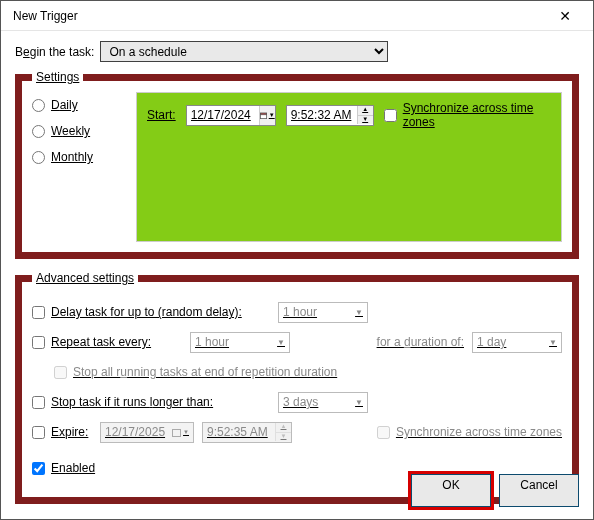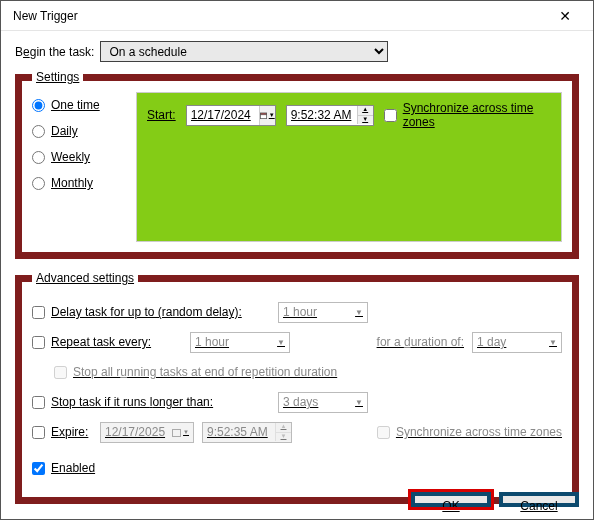--- a/index.html
+++ b/index.html
@@ -25,21 +25,21 @@
   .field .picker { width: 16px; height: 19px; border-left: 1px solid #ccc; display: flex; align-items: center; justify-content: center; font-size: 8px; background: #f0f0f0; }
   .spinners { display: flex; flex-direction: column; width: 16px; border-left: 1px solid #ccc; }
   .spinners div { height: 9px; font-size: 6px; line-height: 6px; text-align: center; background: #f0f0f0; }
   .spinners div + div { border-top: 1px solid #ccc; }
   .adv-row { display: flex; align-items: center; gap: 8px; margin: 8px 0; min-height: 22px; }
   .disabled { color: #8a8a8a; }
   .combo-dis { border: 1px solid #bbb; height: 21px; display: inline-flex; align-items: center; padding: 0 4px; background: #fff; color: #8a8a8a; }
   .combo-dis .caret { margin-left: auto; font-size: 8px; padding-left: 6px; }
   .combo-dis.bg { background: #f3f3f3; }
   .footer { position: absolute; bottom: 12px; right: 14px; display: flex; gap: 8px; }
-  .btn { width: 80px; height: 15px; border: 4px solid #0c4a6e; background: #e9e9e9; text-align: center; line-height: 21px; cursor: default; text-decoration: underline; }
+  .btn { width: 80px; height: 33px; border: 1px solid #0c4a6e; background: #e9e9e9; text-align: center; line-height: 21px; cursor: default; }
   .btn.hl { outline: 3px solid #d60000; outline-offset: 0; }
   input[type=checkbox], input[type=radio] { margin: 0; }
   .cal-icon { display: inline-flex; align-items: center; gap: 2px; }
   .cal-icon svg { display: block; }
 </style>
 </head>
 <body>
 
 <div class="window">
 
@@ -54,24 +54,20 @@
       <span class="label"><span>B</span><span class="underline">e</span><span>gin the task:</span></span>
       <select class="combo">
         <option>On a schedule</option>
       </select>
     </div>
 
     <fieldset>
       <legend>Settings</legend>
       <div class="settings-body">
         <div class="radios">
-          <label class="radio-item">
-            <input type="radio" name="freq" checked="" style="">
-            <span><span class="underline">O</span><span>ne time</span></span>
-          </label>
           <label class="radio-item">
             <input type="radio" name="freq" style="">
             <span><span class="underline">D</span><span>aily</span></span>
           </label>
           <label class="radio-item">
             <input type="radio" name="freq" style="">
             <span><span class="underline">W</span><span>eekly</span></span>
           </label>
           <label class="radio-item">
             <input type="radio" name="freq" style="">

